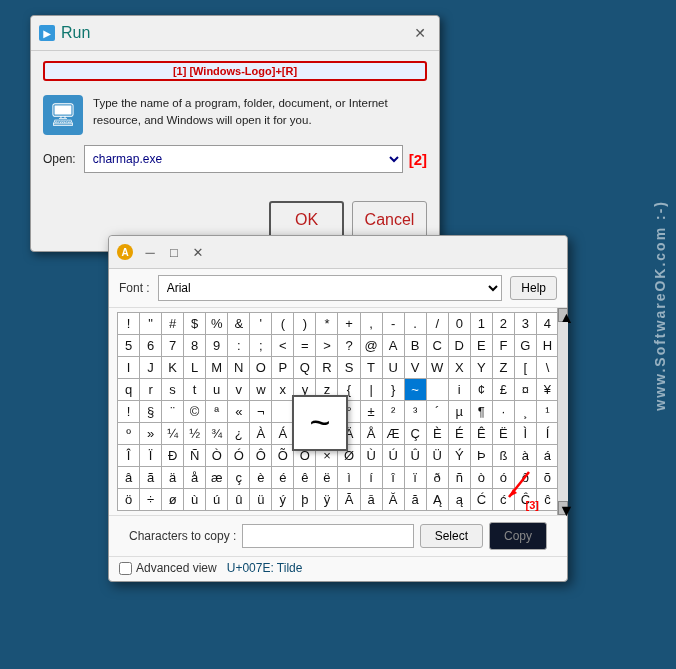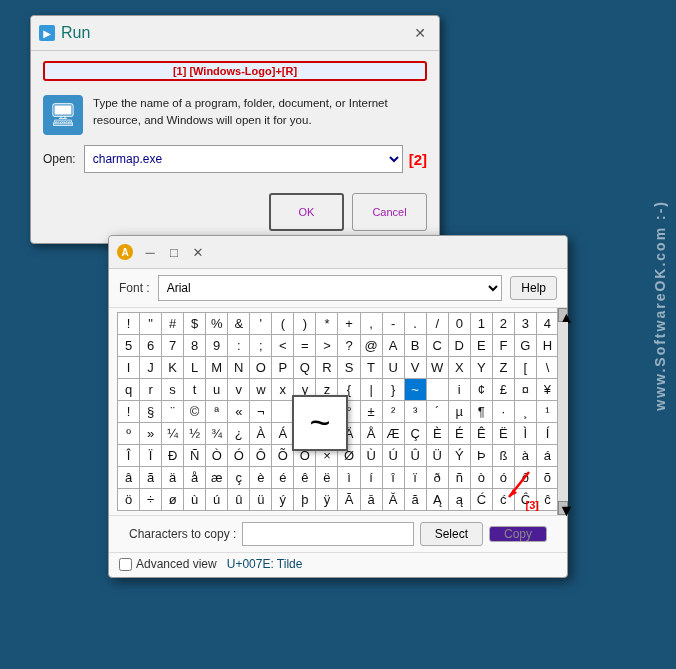--- a/index.html
+++ b/index.html
@@ -96,21 +96,21 @@
     }
     .run-desc-text {
       font-size: 11.5px;
       color: #222;
       line-height: 1.5;
       flex: 1;
     }
     .run-open-row {
       display: flex;
       align-items: center;
-      margin-bottom: 20px;
+      margin-bottom: 28px;
     }
     .run-open-label {
       font-size: 12px;
       color: #222;
       margin-right: 8px;
       white-space: nowrap;
     }
     .run-open-combo {
       display: flex;
       align-items: center;
@@ -139,24 +139,24 @@
       display: flex;
       justify-content: flex-end;
       gap: 8px;
       padding-bottom: 4px;
     }
     .run-btn {
       min-width: 75px;
       height: 38px;
       border: 1px solid #999;
       background: #f0f0f0;
-      font-size: 11px;
+      font-size: 16px;
       cursor: pointer;
       border-radius: 3px;
-      color: #a21caf;
+      color: #b91c1c;
     }
     .run-btn.ok { border: 2px solid #555; }
 
     
     .charmap-dialog {
       position: absolute;
       top: 235px;
       left: 108px;
       width: 460px;
       background: #f9f9f9;
@@ -312,24 +312,24 @@
     .charmap-select-btn {
       height: 24px;
       padding: 0 14px;
       border: 1px solid #aaa;
       background: #f0f0f0;
       font-size: 12px;
       cursor: pointer;
       border-radius: 3px;
     }
     .charmap-copy-btn {
-      height: 16px;
+      height: 28px;
       padding: 0 14px;
       border: 1px solid #aaa;
-      background: #4c1d95;
+      background: #0f172a;
       font-size: 12px;
       cursor: pointer;
       border-radius: 3px;
       color: #888;
     }
 
     .charmap-footer {
       display: flex;
       align-items: center;
       padding: 4px 10px 6px;

